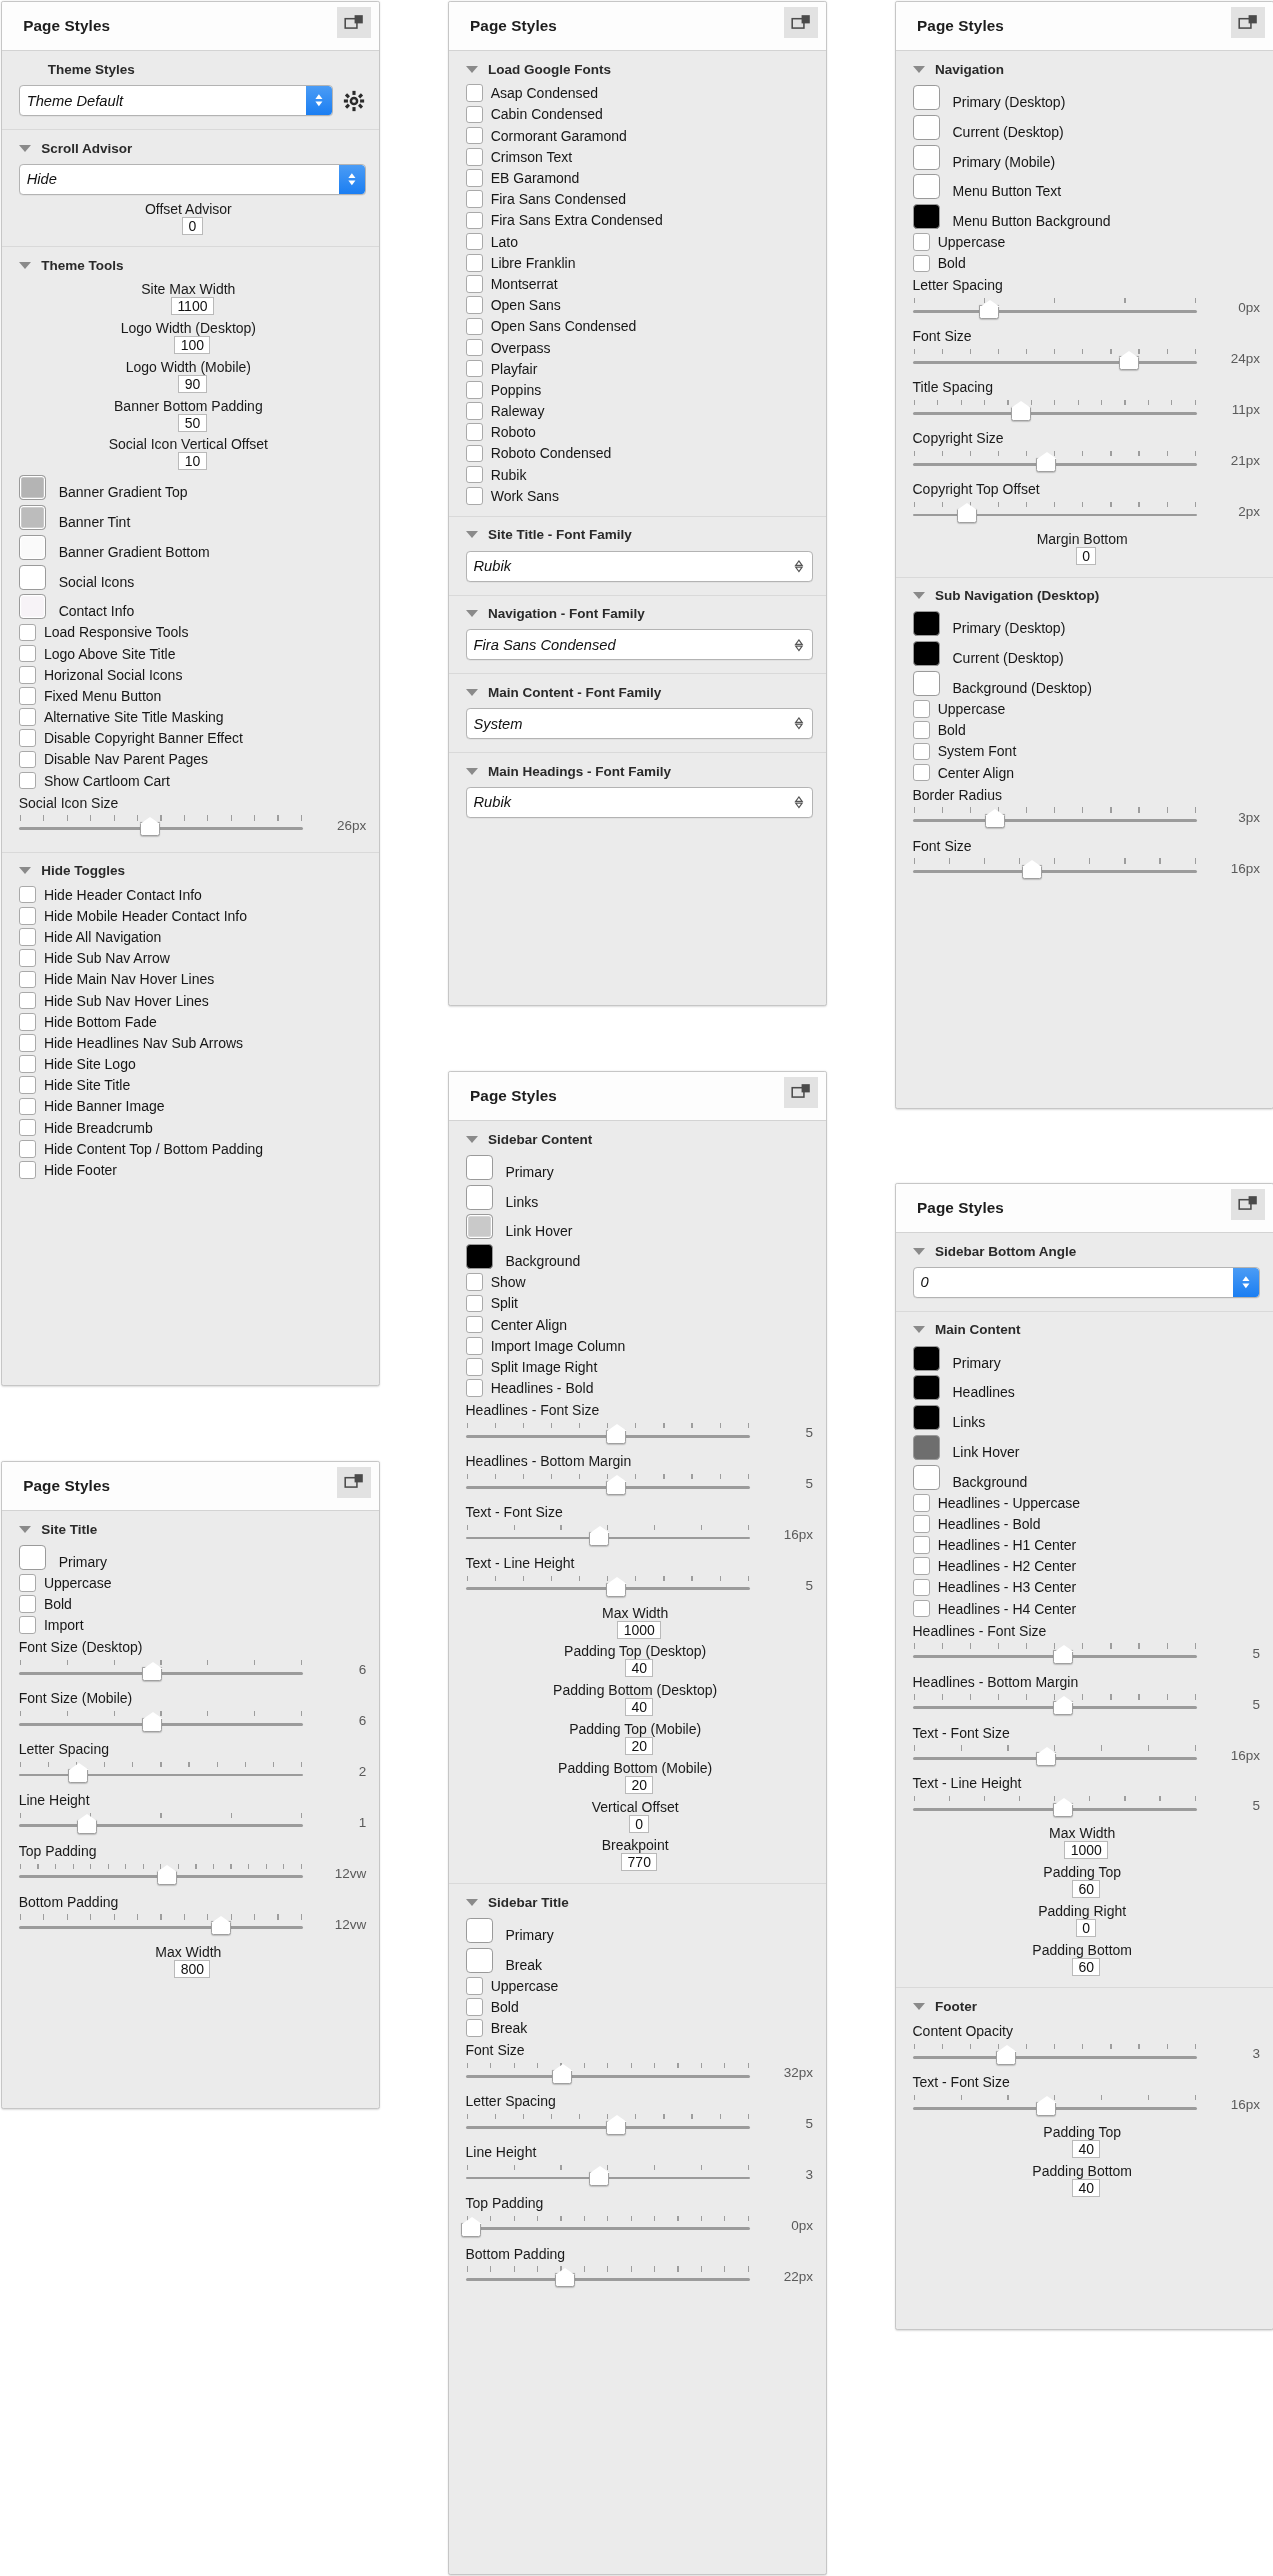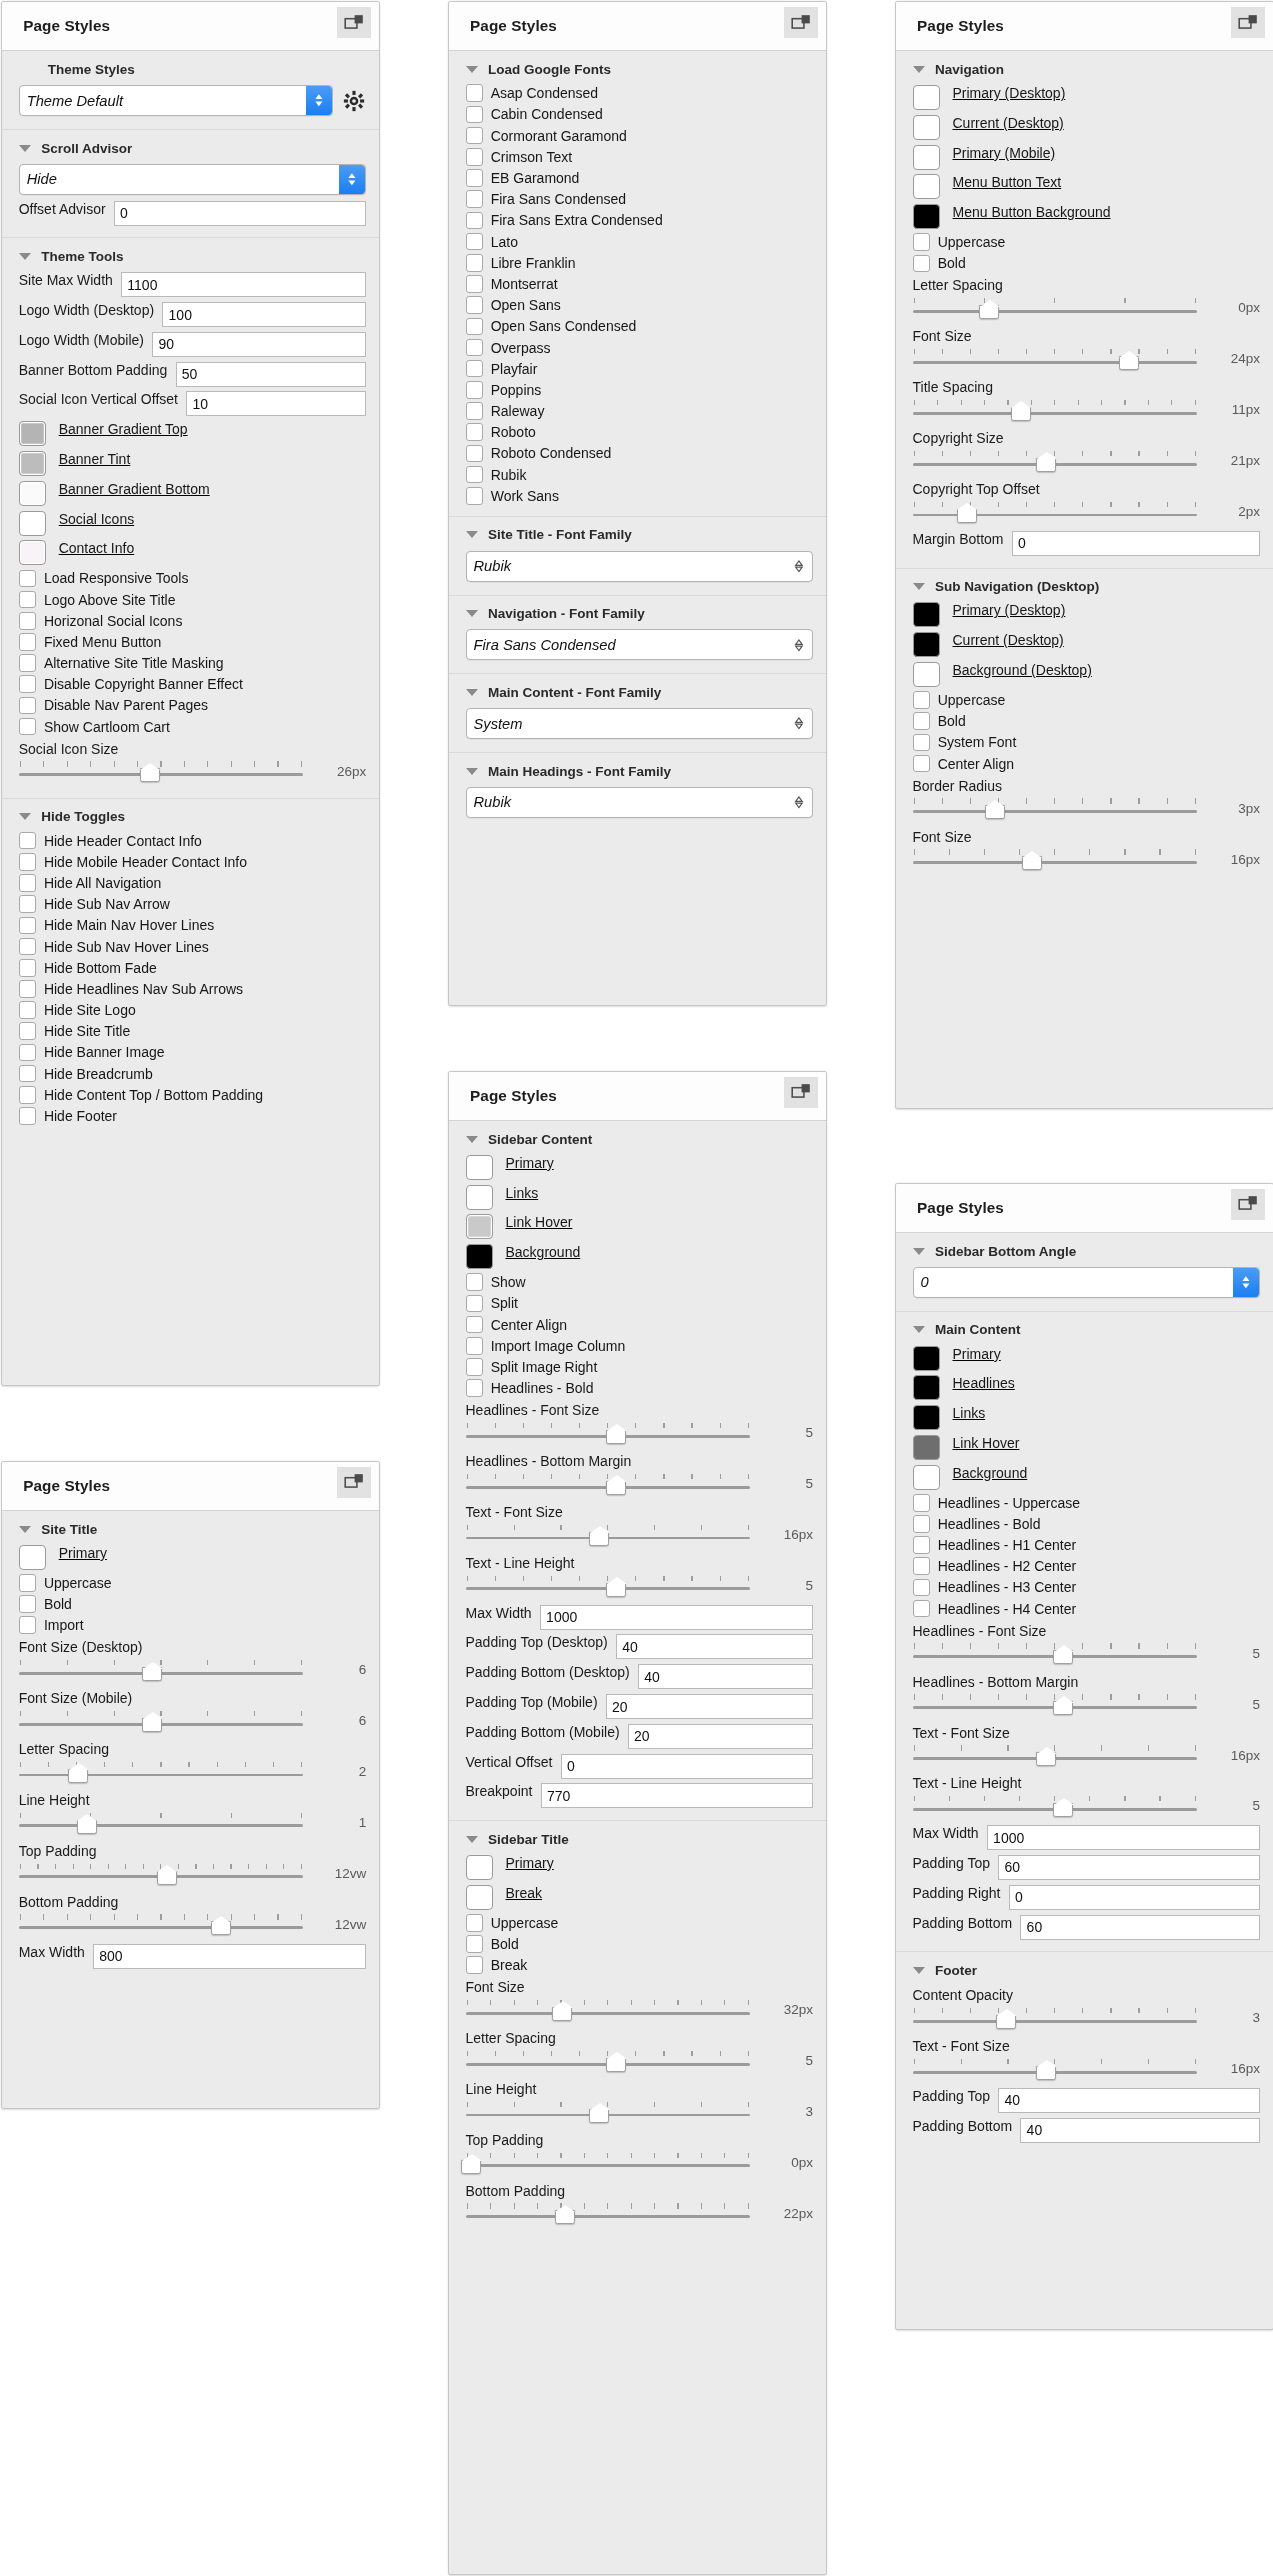--- a/index.html
+++ b/index.html
@@ -62,22 +62,23 @@
     border-top: 7px solid #8a8a8a;
     margin-right: 10.6px;
   }
   .section-title {
     font-size: 13.5px; font-weight: bold; color: #2a2a2a;
   }
   .section-title.noTri { padding-left: 29px; }
 
   
   .row {
-    display: flex; 
+    display: flex; align-items: center;
     padding: 2.4px 13px 2.4px 16.5px;
+    flex-direction: column;
   }
   .row-label {
     font-size: 14px; color: #1a1a1a; white-space: nowrap;
     margin-right: 8.2px;
   }
   .row-input {
     flex: 1;
     height: 25px;
     background: #ffffff;
     border: 0.6px solid #b9b9b9;
@@ -138,23 +139,22 @@
     border: 0.6px solid #a9a9a9;
     border-radius: 2.9px;
     background: #ffffff;
     flex: 0 0 auto;
     margin-right: 7.6px;
   }
   .cbrow .lbl { font-size: 14px; color: #161616; }
 
   
   .swrow {
-    display: flex; align-items: flex-start;
+    display: flex; align-items: flex-end;
     padding: 2.4px 0 2.4px 16.5px;
-    text-decoration: underline;
   }
   .sw {
     width: 27px; height: 25px;
     border: 0.6px solid #9a9a9a;
     border-radius: 4.1px;
     box-shadow: inset 0 0 0 1.2px #fff;
     flex: 0 0 auto;
     margin-right: 13px;
   }
   .swrow .lbl { font-size: 14px; color: #161616; }

